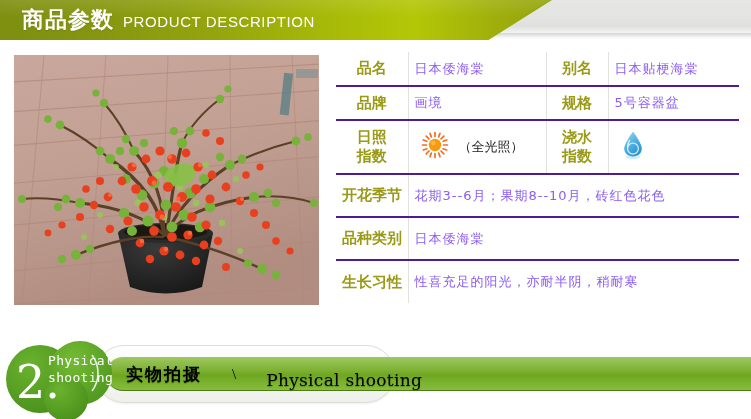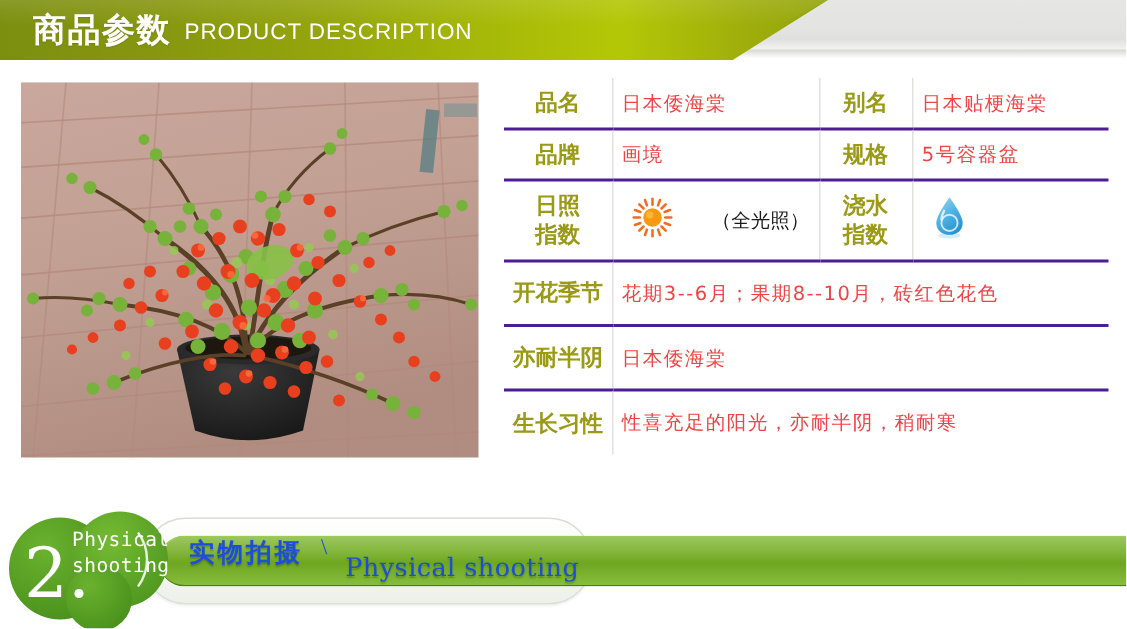--- a/index.html
+++ b/index.html
@@ -107,39 +107,39 @@
   .lbl {
     color: #9a9a17;
     font-weight: bold;
     font-size: 15px;
     text-align: center;
     border-right: 1px solid #e1e2dd;
     line-height: 1.25;
     white-space: nowrap;
   }
   .val {
-    color: #ef4444;
+    color: #8b5cf6;
     font-size: 13px;
     font-family: "DejaVu Serif", "Liberation Serif", serif;
     text-align: left;
     padding-left: 12px;
     letter-spacing: 1px;
     white-space: nowrap;
   }
   .val-mid { border-right: 1px solid #e1e2dd; }
   .r1 td { height: 34px; }
   .r2 td { height: 34px; }
   .r3 td { height: 54px; }
   .r4 td { height: 43px; }
   .r5 td { height: 43px; }
   .r6 td { height: 43px; }
   .icon-cell {
     display: flex;
     align-items: center;
-    gap: 26px;
+    gap: 10px;
     padding-left: 6px;
   }
   .sun-note {
     color: #1a1a1a;
     font-size: 13px;
     font-family: "DejaVu Serif", "Liberation Serif", serif;
   }
 
   
   .bottom {
@@ -171,23 +171,23 @@
     width: 100%; height: 16px;
     background: linear-gradient(to bottom, rgba(255,255,255,0.22), rgba(255,255,255,0));
     border-radius: 17px 0 0 0;
     pointer-events: none;
   }
   .bar-text {
     position: absolute;
     left: 126px; top: 24px;
     height: 34px;
     display: flex;
-    align-items: flex-start;
-    gap: 10px;
-    color: #1d4ed8;
+    align-items: center;
+    gap: 28px;
+    color: #000000;
     white-space: nowrap;
   }
   .bar-cn {
     font-size: 17px;
     font-weight: bold;
     font-family: "DejaVu Serif", "Liberation Serif", serif;
     letter-spacing: 2px;
     text-shadow: 0 1px 1px rgba(50,85,12,0.4);
   }
   .bar-sep {
@@ -503,21 +503,21 @@
               </svg>
             </span>
           </div>
         </td>
       </tr>
       <tr class="r4">
         <td class="lbl" style="letter-spacing:0">开花季节</td>
         <td class="val" colspan="3">花期3--6月；果期8--10月，砖红色花色</td>
       </tr>
       <tr class="r5">
-        <td class="lbl" style="letter-spacing:0">亦耐半阴</td>
+        <td class="lbl" style="letter-spacing:0">品种类别</td>
         <td class="val" colspan="3">日本倭海棠</td>
       </tr>
       <tr class="r6">
         <td class="lbl" style="letter-spacing:0">生长习性</td>
         <td class="val" colspan="3">性喜充足的阳光，亦耐半阴，稍耐寒</td>
       </tr>
     </tbody>
   </table>
 
   <div class="bottom">

